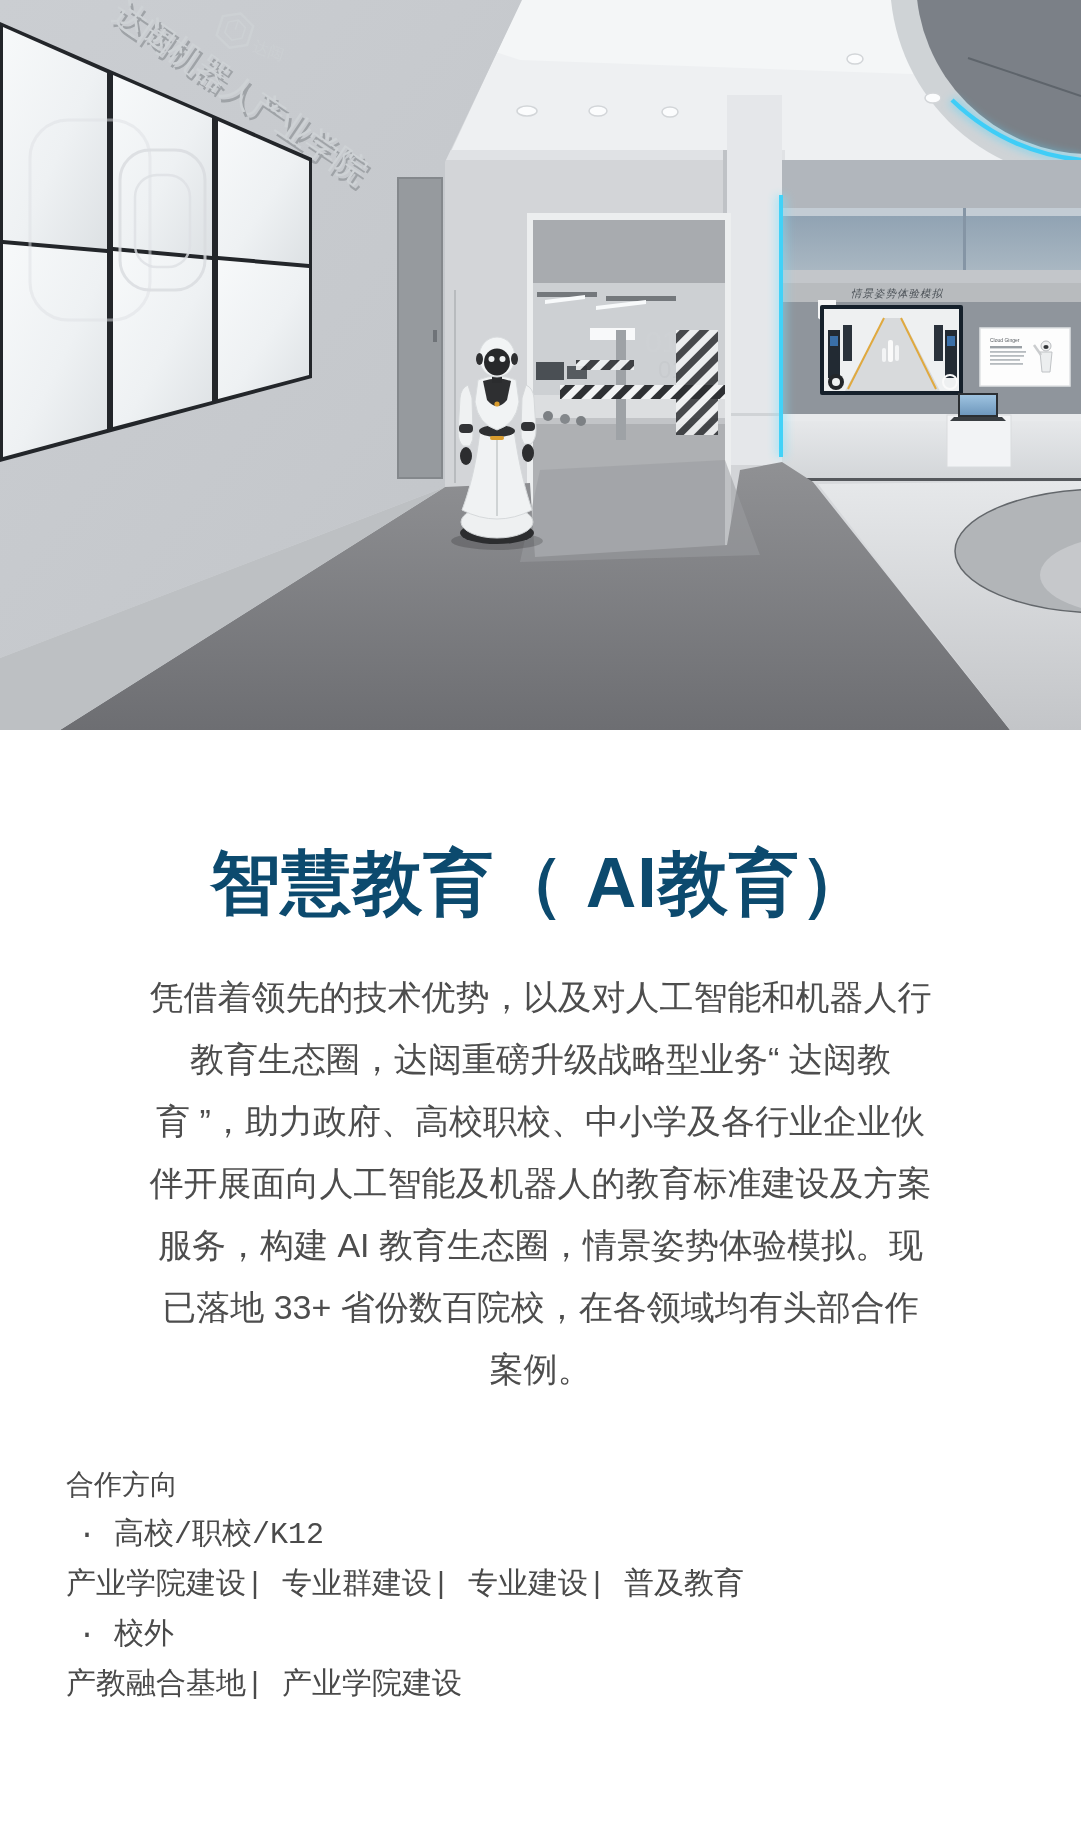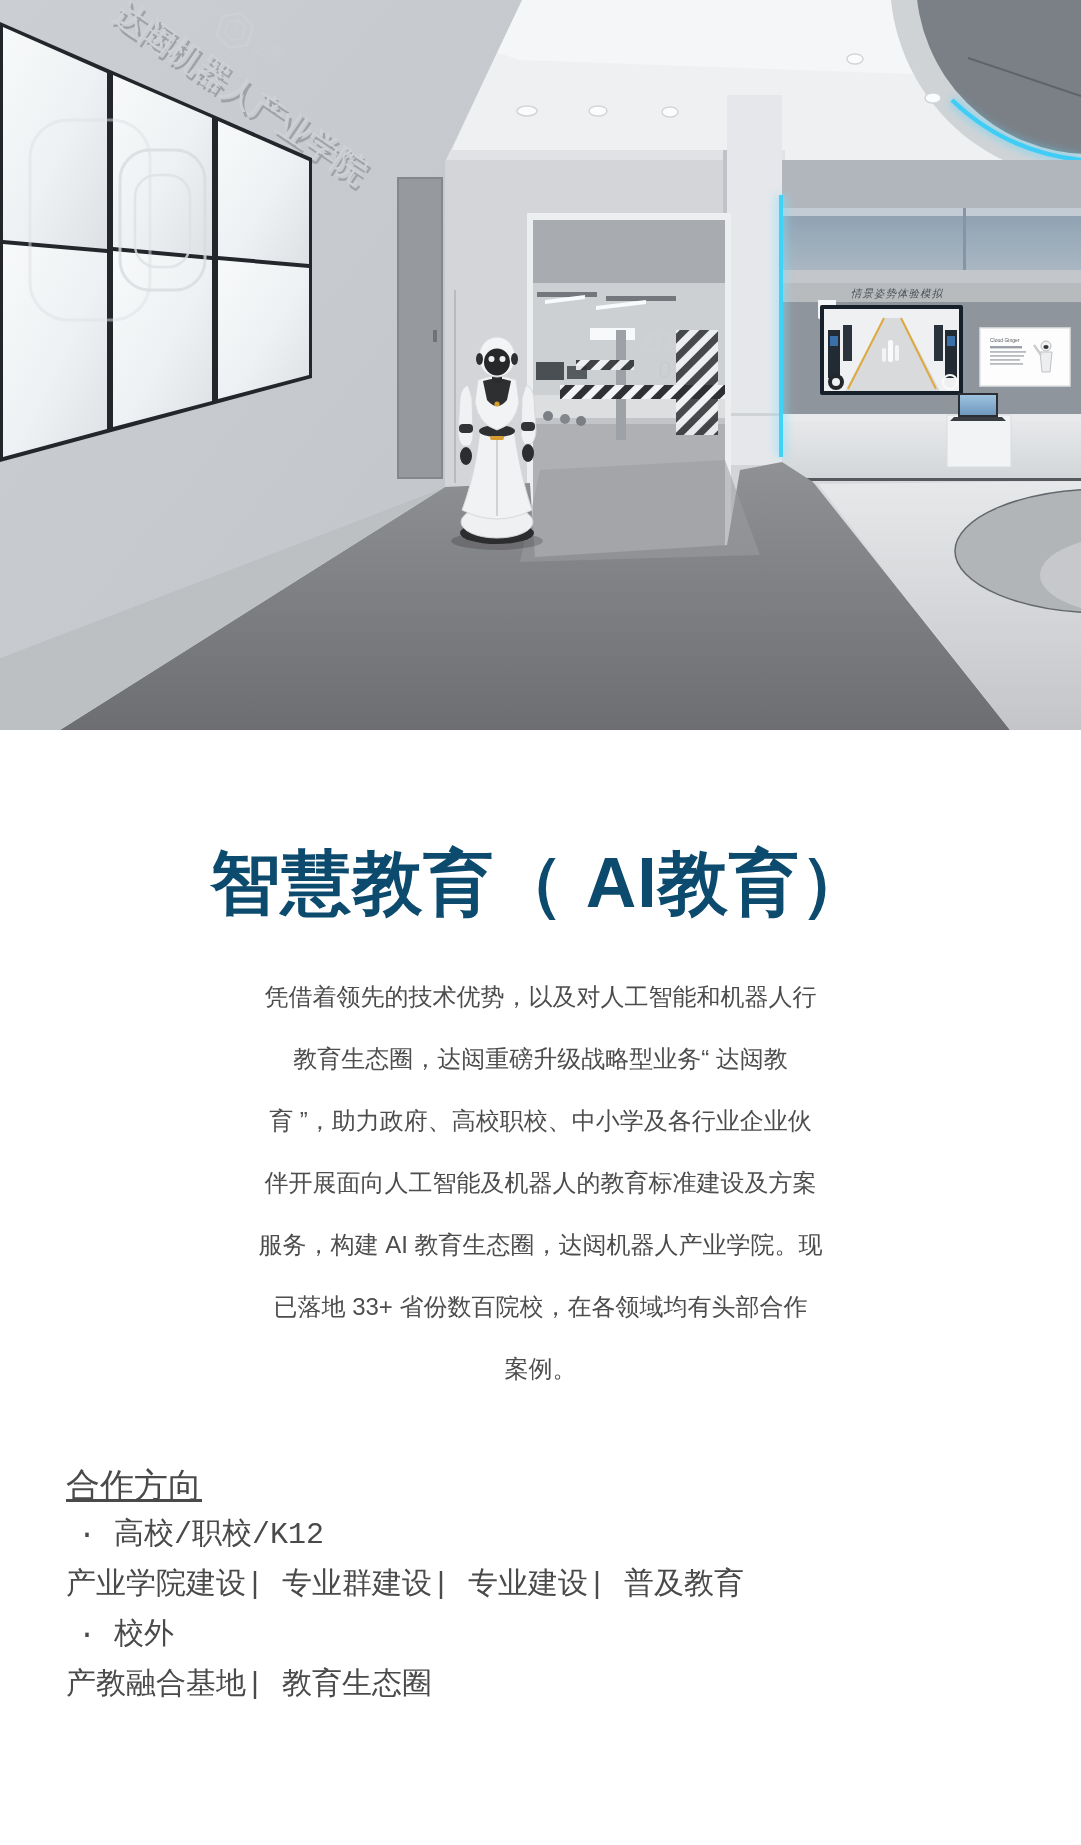--- a/index.html
+++ b/index.html
@@ -4,23 +4,23 @@
 <style>
   html,body{margin:0;padding:0;background:#ffffff;}
   .page{position:relative;width:1081px;height:1845px;background:#ffffff;overflow:hidden;
         font-family:"Liberation Sans","DejaVu Sans",sans-serif;}
   .hero{position:relative;width:1081px;height:730px;overflow:hidden;background:#d7d9dc;}
   .hero svg{display:block;}
   .content{position:relative;width:100%;}
   .section-title{margin:118px 0 0 0;text-align:center;font-size:70px;line-height:70px;
         font-weight:600;color:#0c4a6e;letter-spacing:1px;}
   .paragraph{margin-top:48px;}
-  .para-line{font-size:24px;line-height:62px;color:#4d4d4d;text-align:center;white-space:nowrap;}
+  .para-line{font-size:34px;line-height:62px;color:#4d4d4d;text-align:center;white-space:nowrap;}
   .coop{margin-top:60px;padding-left:66px;}
-  .coop-heading{font-size:34px;line-height:50px;color:#4a4a4a;font-weight:500;text-decoration:underline;}
+  .coop-heading{font-size:28px;line-height:50px;color:#4a4a4a;font-weight:500;}
   .coop-line{font-size:30px;line-height:50px;color:#4a4a4a;font-weight:400;white-space:nowrap;font-family:Liberation Mono, monospace;}
   .coop-line.indent{padding-left:12px;}
 </style>
 </head>
 <body>
 
 <div class="page">
 
   <div class="hero">
     <svg width="1081" height="730" viewBox="0 0 1081 730" xmlns="http://www.w3.org/2000/svg">
@@ -251,27 +251,27 @@
 
   <div class="content">
 
     <h1 class="section-title">智慧教育（ AI教育）</h1>
 
     <div class="paragraph">
       <div class="para-line">凭借着领先的技术优势，以及对人工智能和机器人行</div>
       <div class="para-line">教育生态圈，达闼重磅升级战略型业务“ 达闼教</div>
       <div class="para-line">育 ”，助力政府、高校职校、中小学及各行业企业伙</div>
       <div class="para-line">伴开展面向人工智能及机器人的教育标准建设及方案</div>
-      <div class="para-line">服务，构建 AI 教育生态圈，达闼机器人产业学院。现</div>
+      <div class="para-line">服务，构建 AI 教育生态圈，情景姿势体验模拟。现</div>
       <div class="para-line">已落地 33+ 省份数百院校，在各领域均有头部合作</div>
       <div class="para-line">案例。</div>
     </div>
 
     <div class="coop">
       <div class="coop-heading">合作方向</div>
       <div class="coop-line indent">· 高校/职校/K12</div>
       <div class="coop-line">产业学院建设| 专业群建设| 专业建设| 普及教育</div>
       <div class="coop-line indent">· 校外</div>
-      <div class="coop-line">产教融合基地| 教育生态圈</div>
+      <div class="coop-line">产教融合基地| 产业学院建设</div>
     </div>
 
   </div>
 </div>
 
 </body></html>

